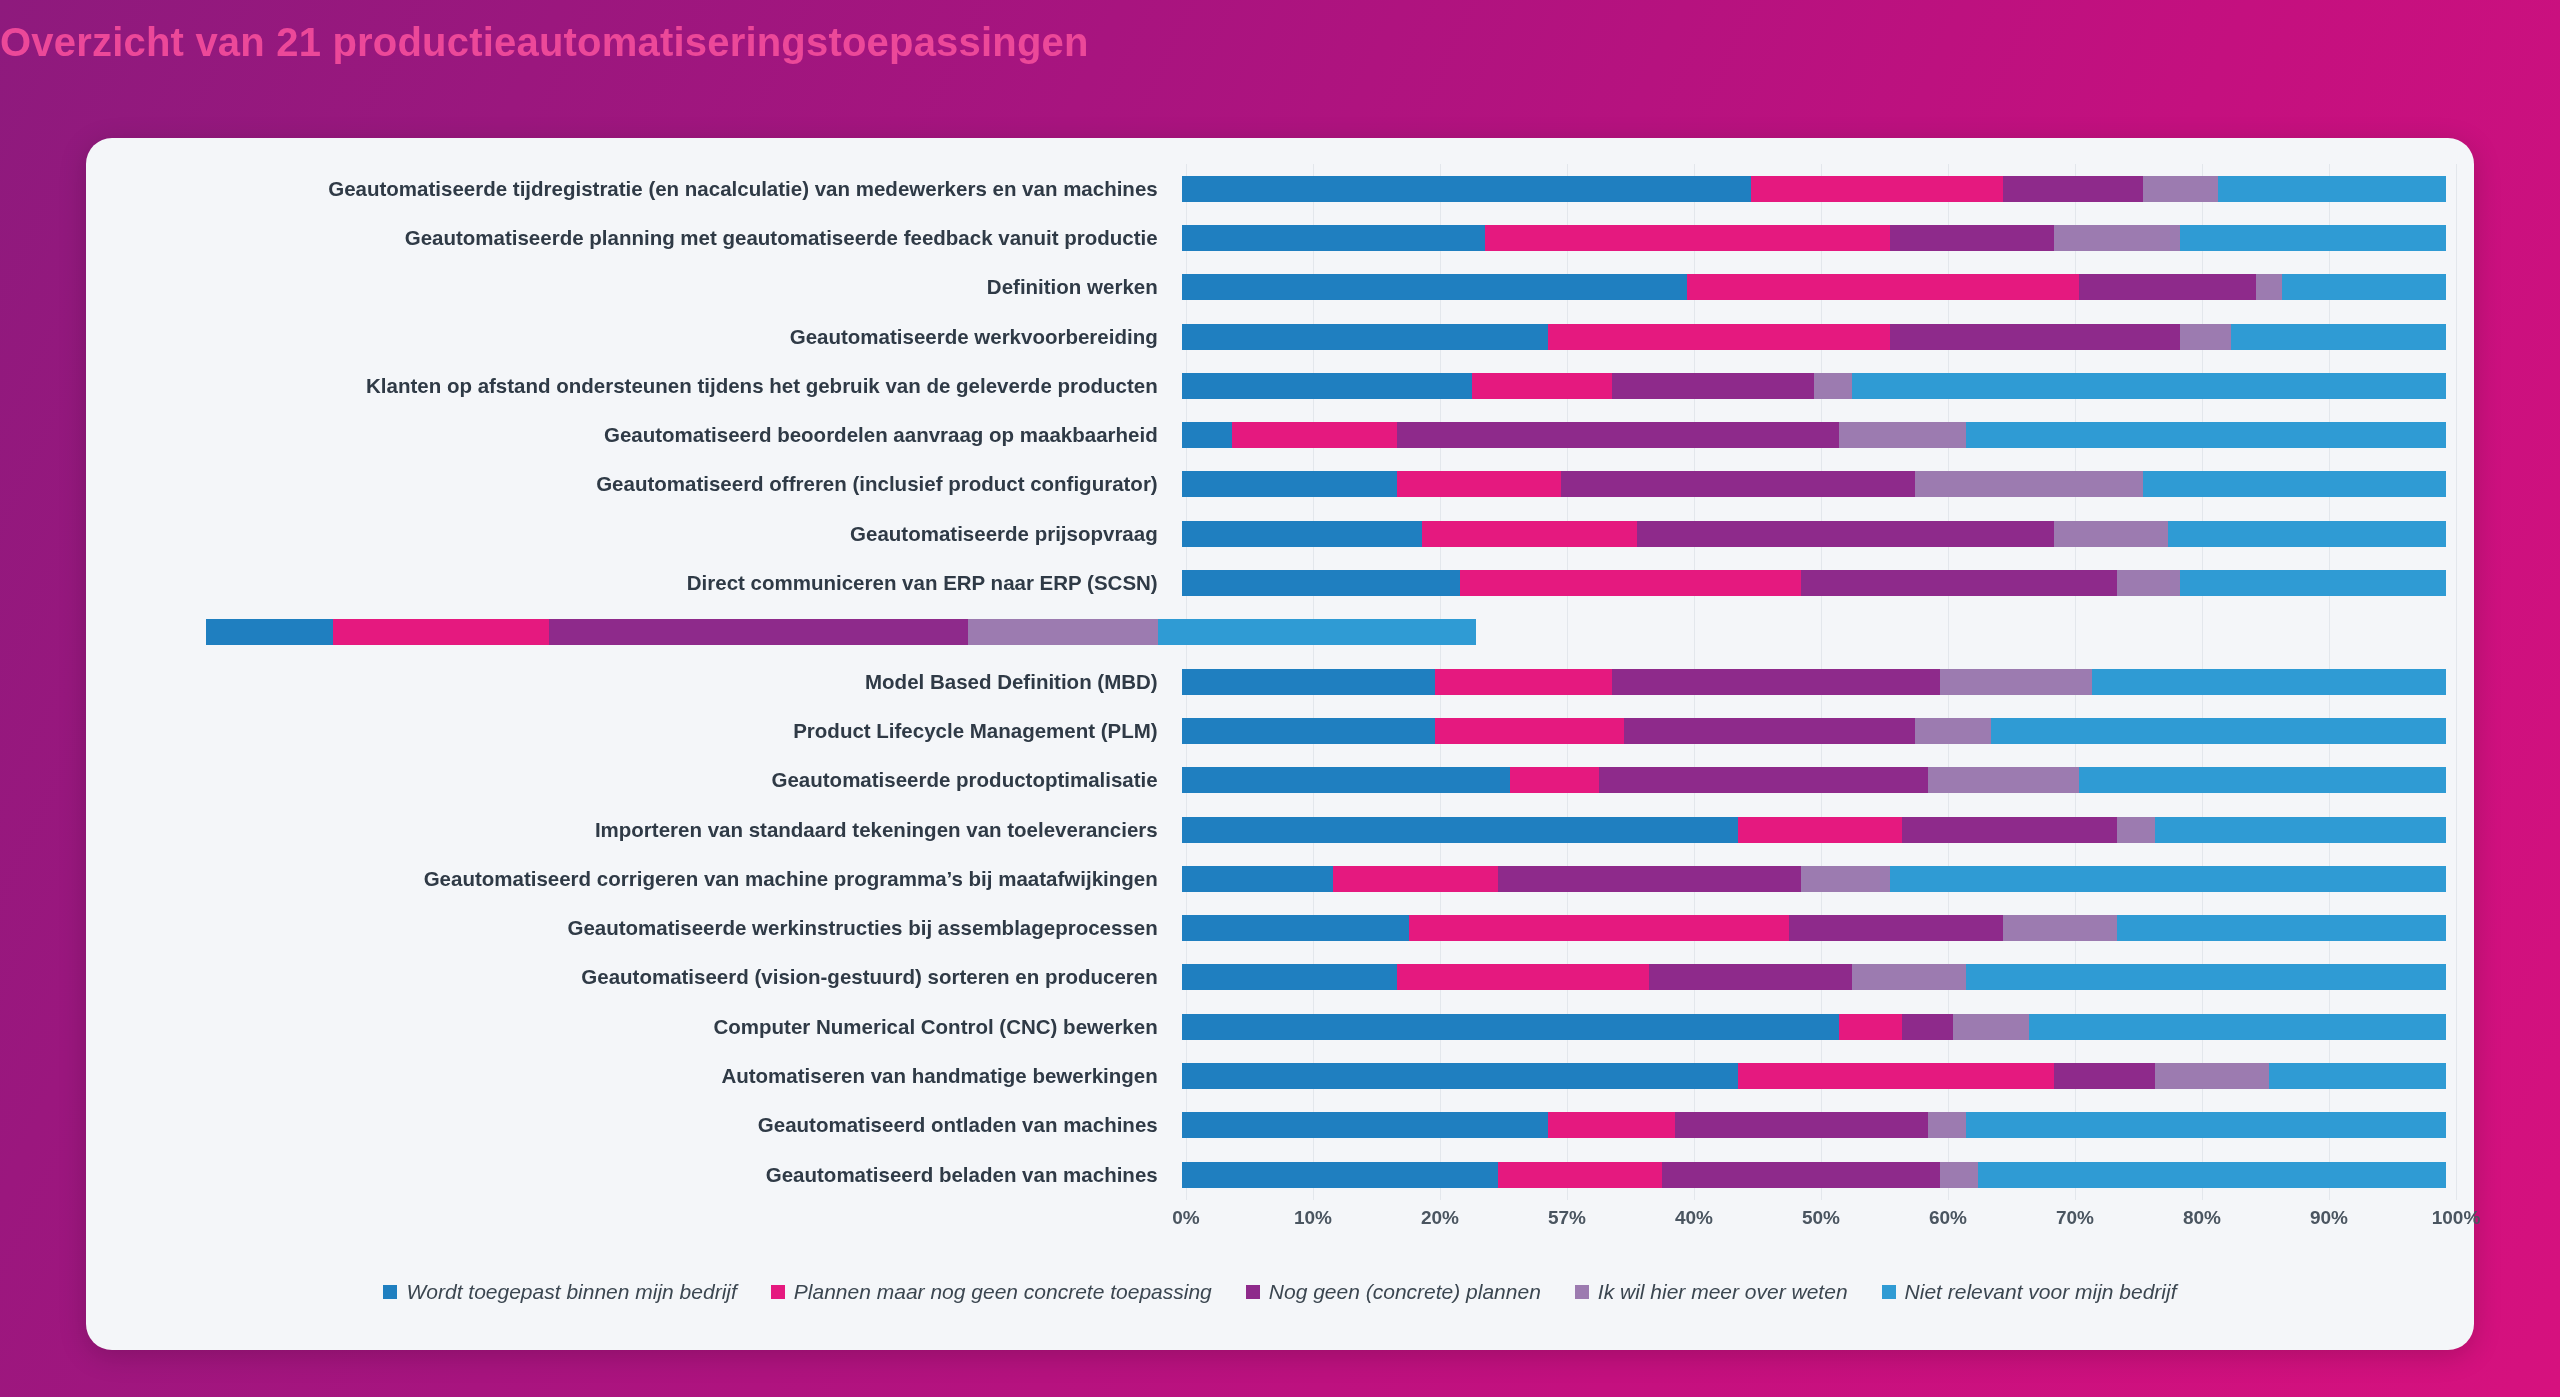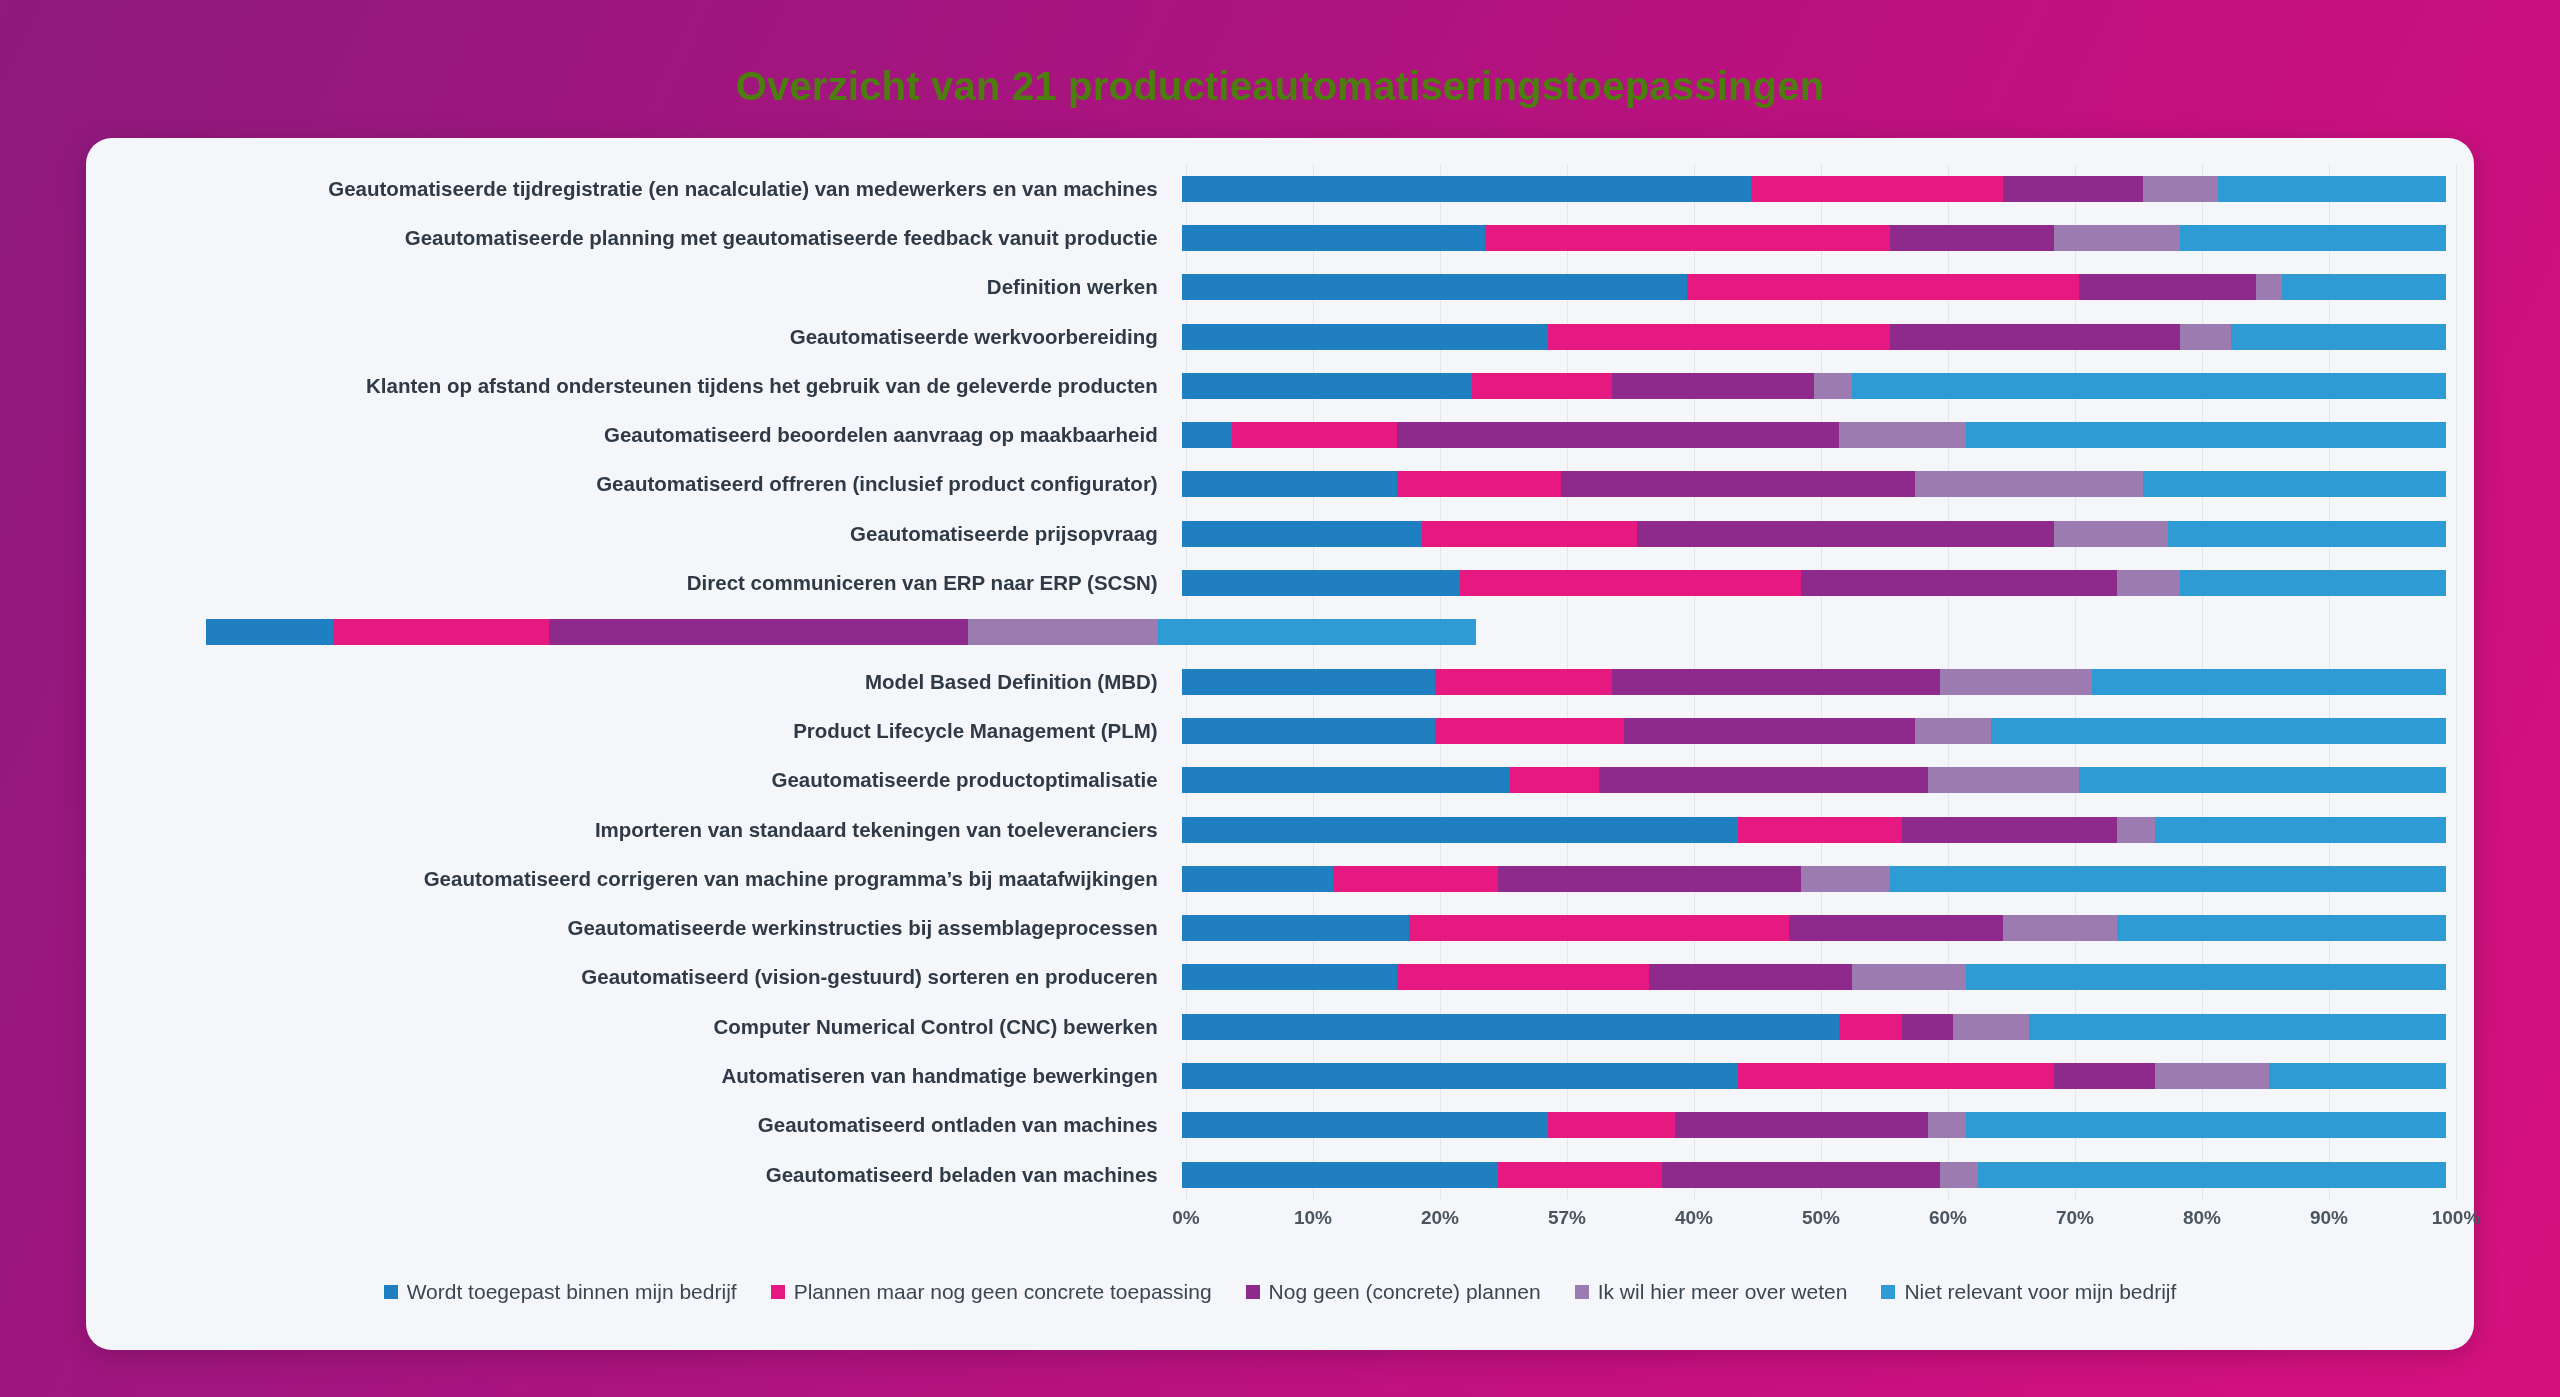--- a/index.html
+++ b/index.html
@@ -13,25 +13,25 @@
     background: linear-gradient(115deg, #8e1a7d 0%, #a8147f 35%, #c4107f 70%, #d6117e 100%);
     overflow: hidden;
   }
   .page {
     position: relative;
     width: 2560px;
     height: 1397px;
     box-sizing: border-box;
   }
   .chart-title {
-    text-align: center;
-    color: #4d7c0f;
+    text-align: left;
+    color: #ec4899;
     font-size: 40px;
     font-weight: bold;
-    padding-top: 64px;
+    padding-top: 20px;
     letter-spacing: 0.2px;
   }
   .card {
     position: absolute;
     left: 86px;
     top: 138px;
     width: 2388px;
     height: 1212px;
     background: #f4f6f9;
     border-radius: 26px;
@@ -113,20 +113,21 @@
     justify-content: center;
     align-items: center;
     gap: 34px;
   }
   .legend-item {
     display: flex;
     align-items: center;
     gap: 9px;
     font-size: 21px;
     color: #3b4650;
+    font-style: italic;
   }
   .legend-swatch {
     width: 14px;
     height: 14px;
     display: inline-block;
   }
 </style>
 </head>
 <body>
 

